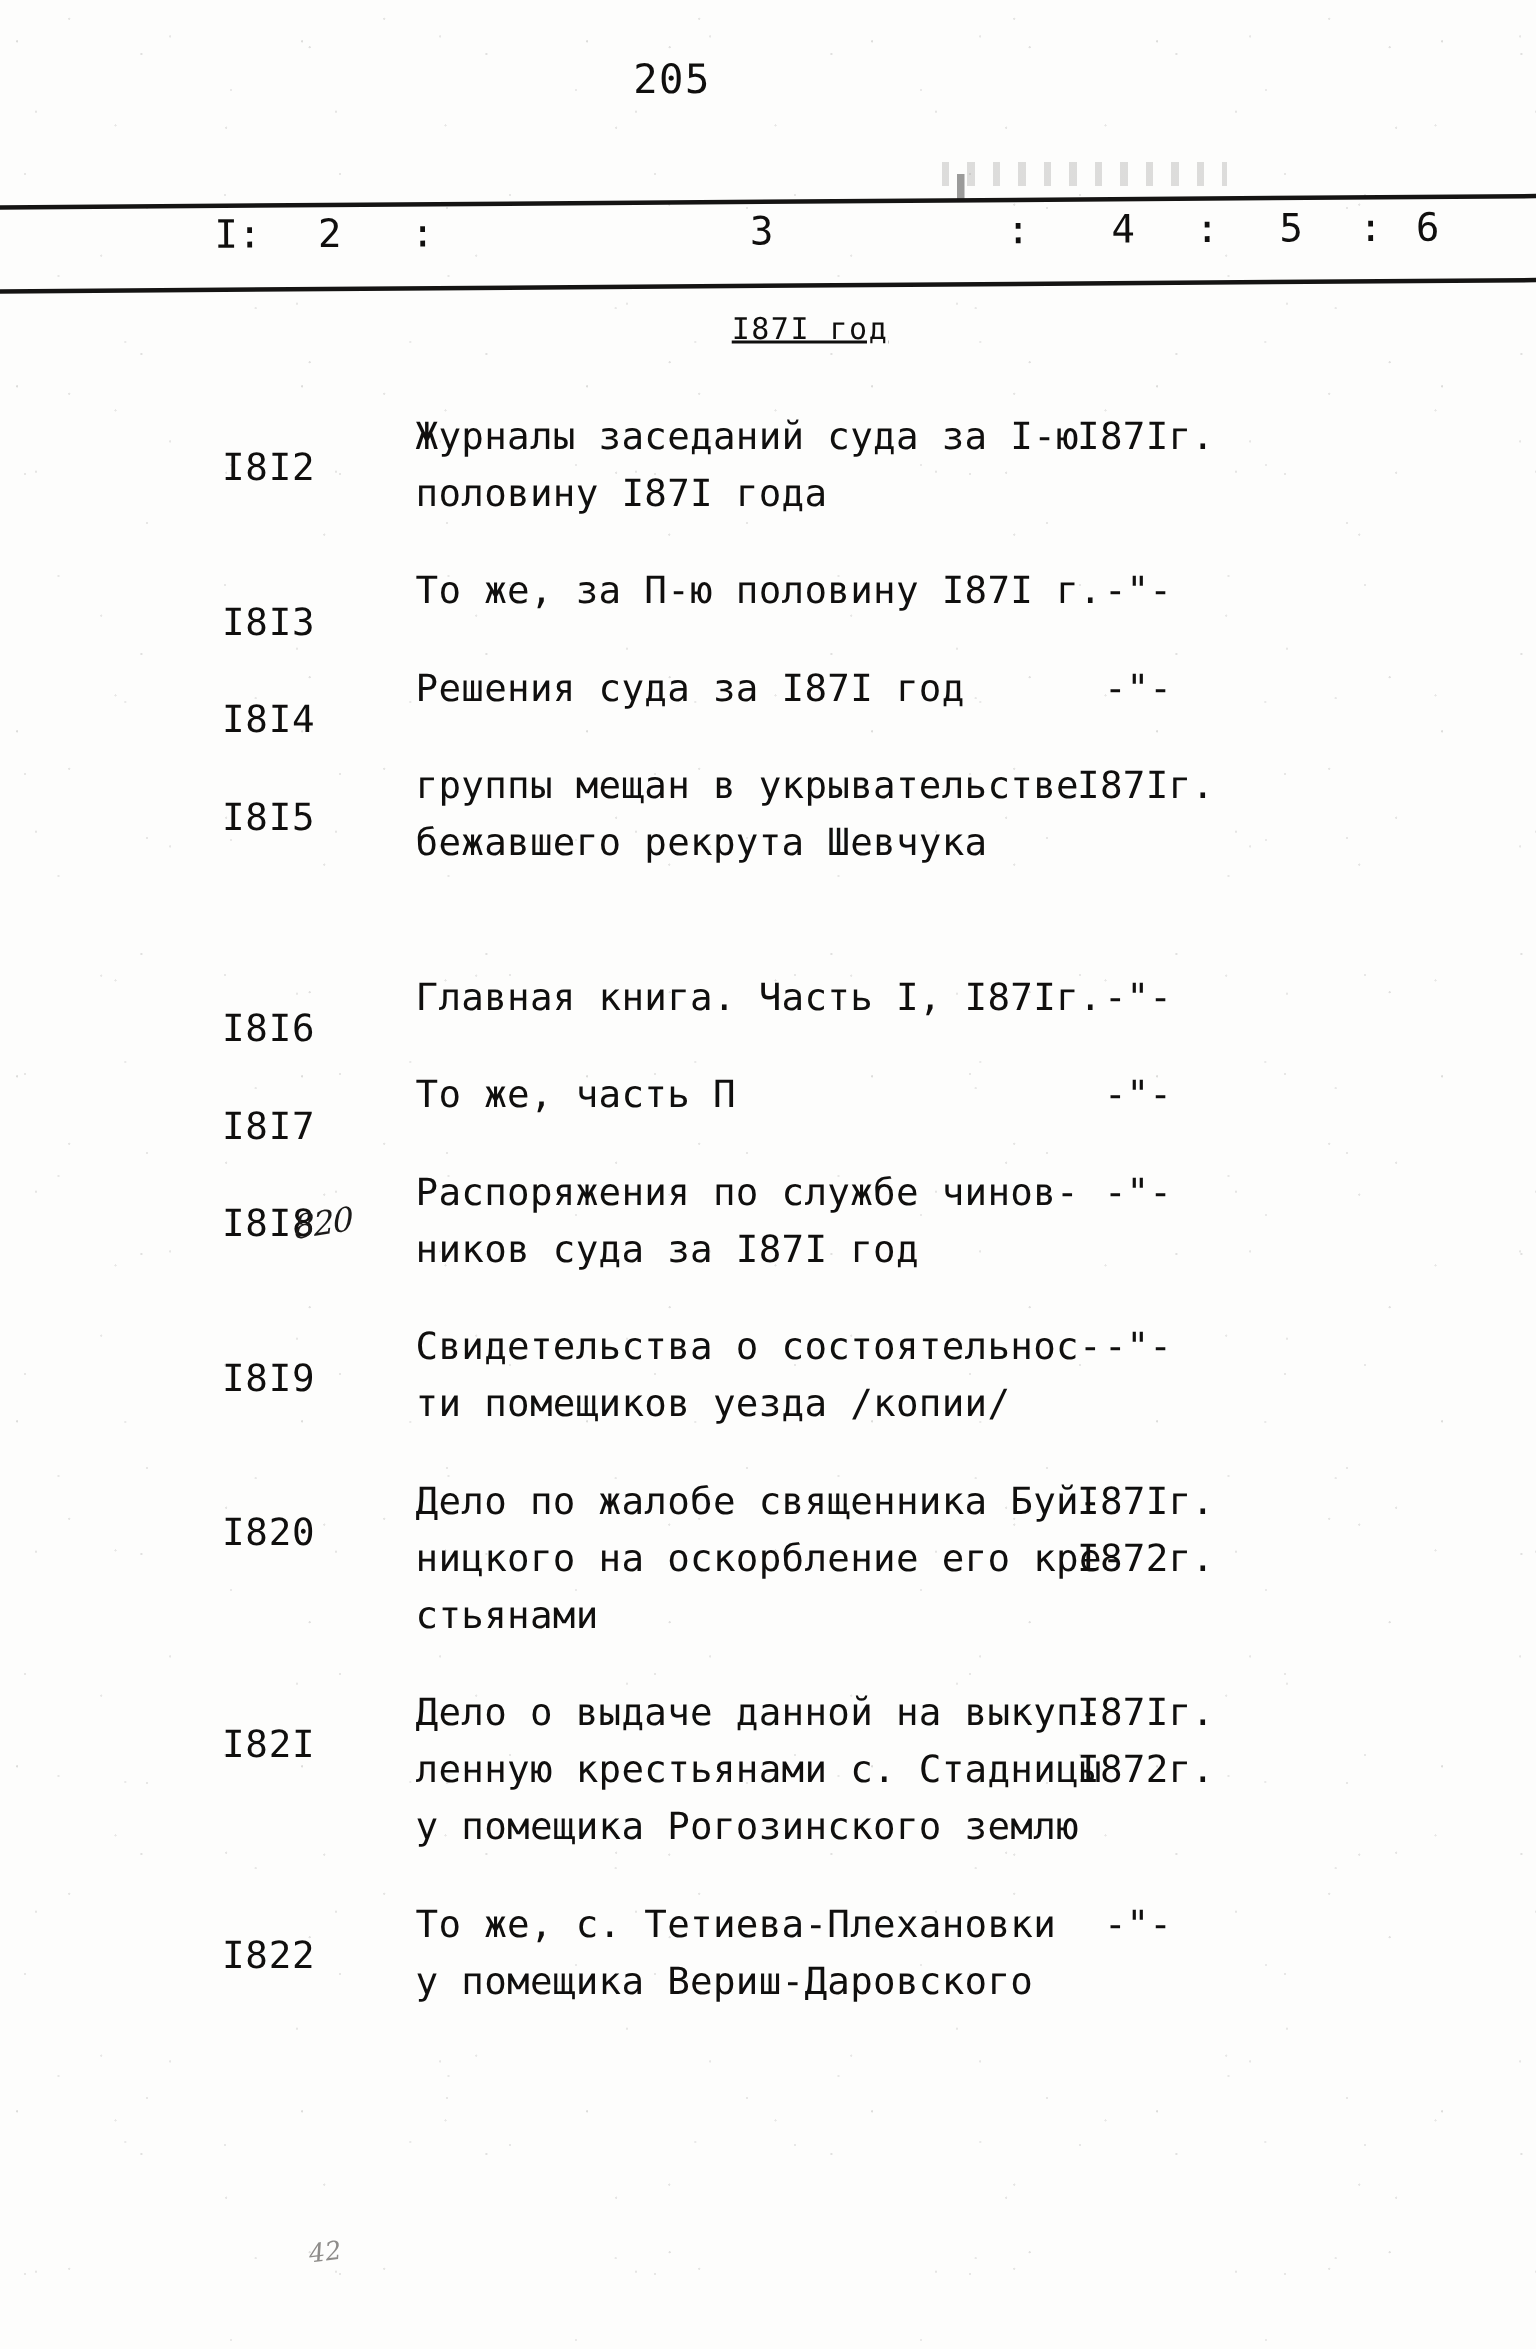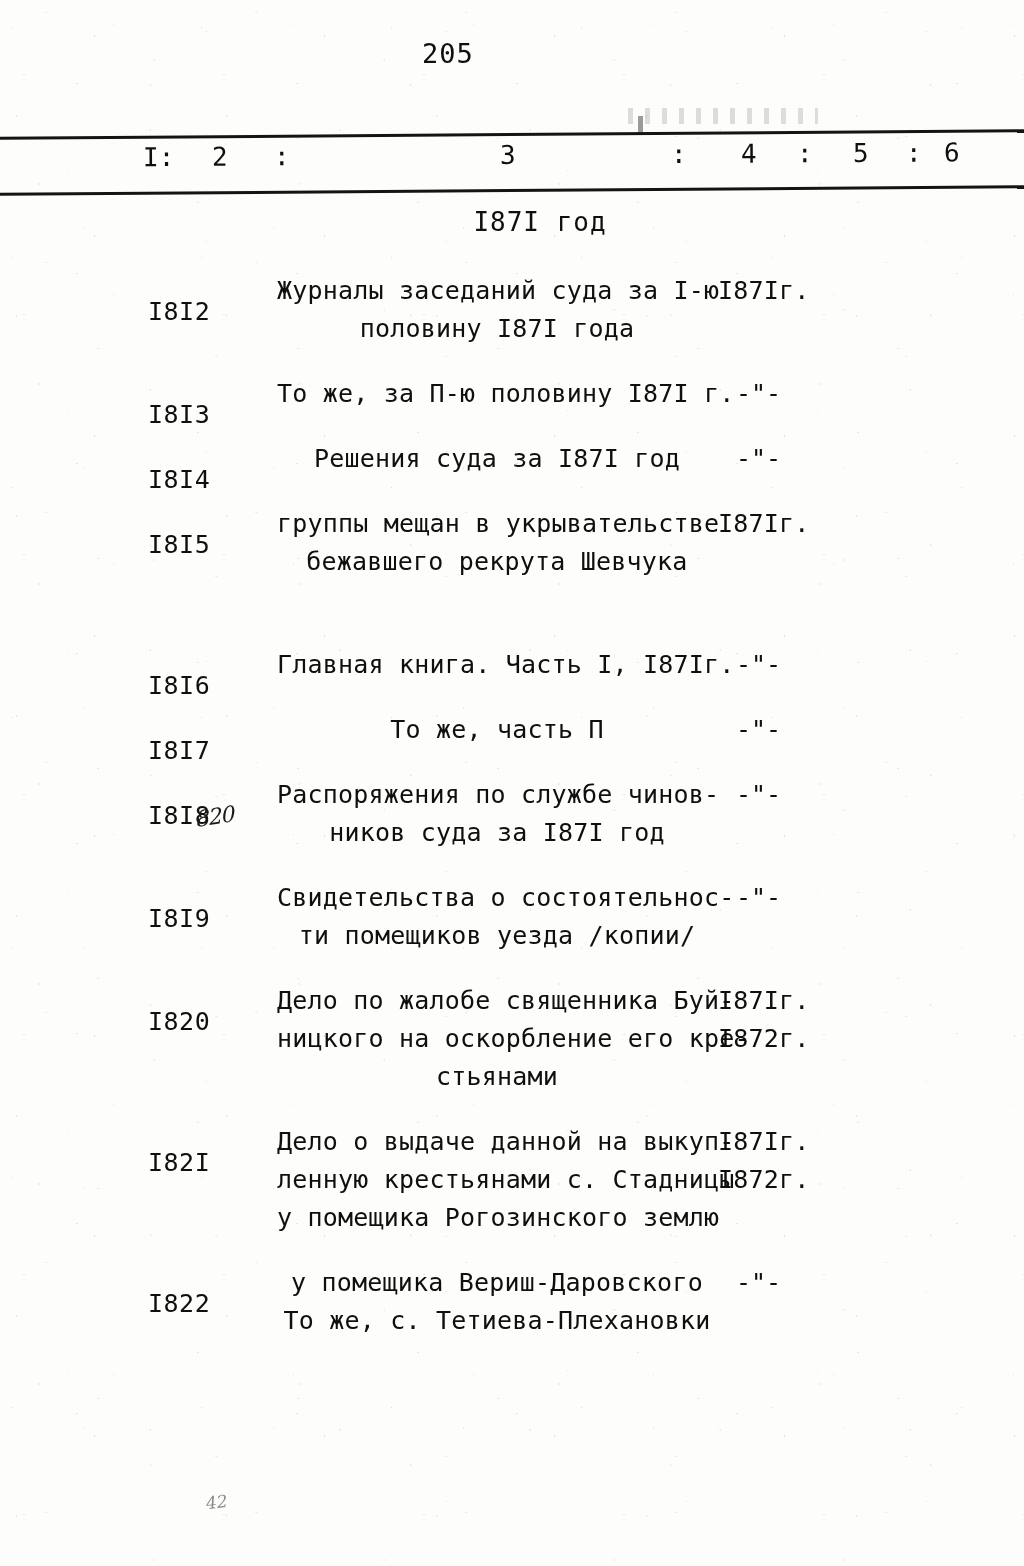--- a/index.html
+++ b/index.html
@@ -89,24 +89,25 @@
     top: 0;
   }
 
   
   .section-title {
     position: absolute;
     left: 0;
     top: 207px;
     width: 1024px;
     text-align: center;
-    font-size: 26px;
+    font-size: 20px;
     letter-spacing: 1px;
     padding-left: 56px;
     box-sizing: border-box;
+    text-decoration: underline;
   }
 
   
   .entries {
     position: absolute;
     left: 0;
     top: 272px;
     width: 1024px;
   }
 
@@ -138,21 +139,20 @@
   }
 
   .entry .desc {
     position: absolute;
     left: 277px;
     top: 0;
     width: 440px;
     font-size: 25px;
     line-height: 38px;
     letter-spacing: .2px;
-    text-align: center;
   }
   .entry .desc div { white-space: nowrap; }
 
   .entry .dates {
     position: absolute;
     left: 718px;
     top: 0;
     width: 200px;
     font-size: 25px;
     line-height: 38px;
@@ -372,22 +372,22 @@
         </div>
         <div class="sizer">
           <div>X</div>
           <div>X</div>
           <div>X</div>
         </div>
       </div>
       <div class="entry">
         <div class="num">I822</div>
         <div class="desc">
+          <div>То же, с. Тетиева-Плехановки</div>
           <div>у помещика Вериш-Даровского</div>
-          <div>То же, с. Тетиева-Плехановки</div>
         </div>
         <div class="dates">
           <div class="ditto">-"-</div>
         </div>
         <div class="sizer">
           <div>X</div>
           <div>X</div>
         </div>
       </div>
     </div>

